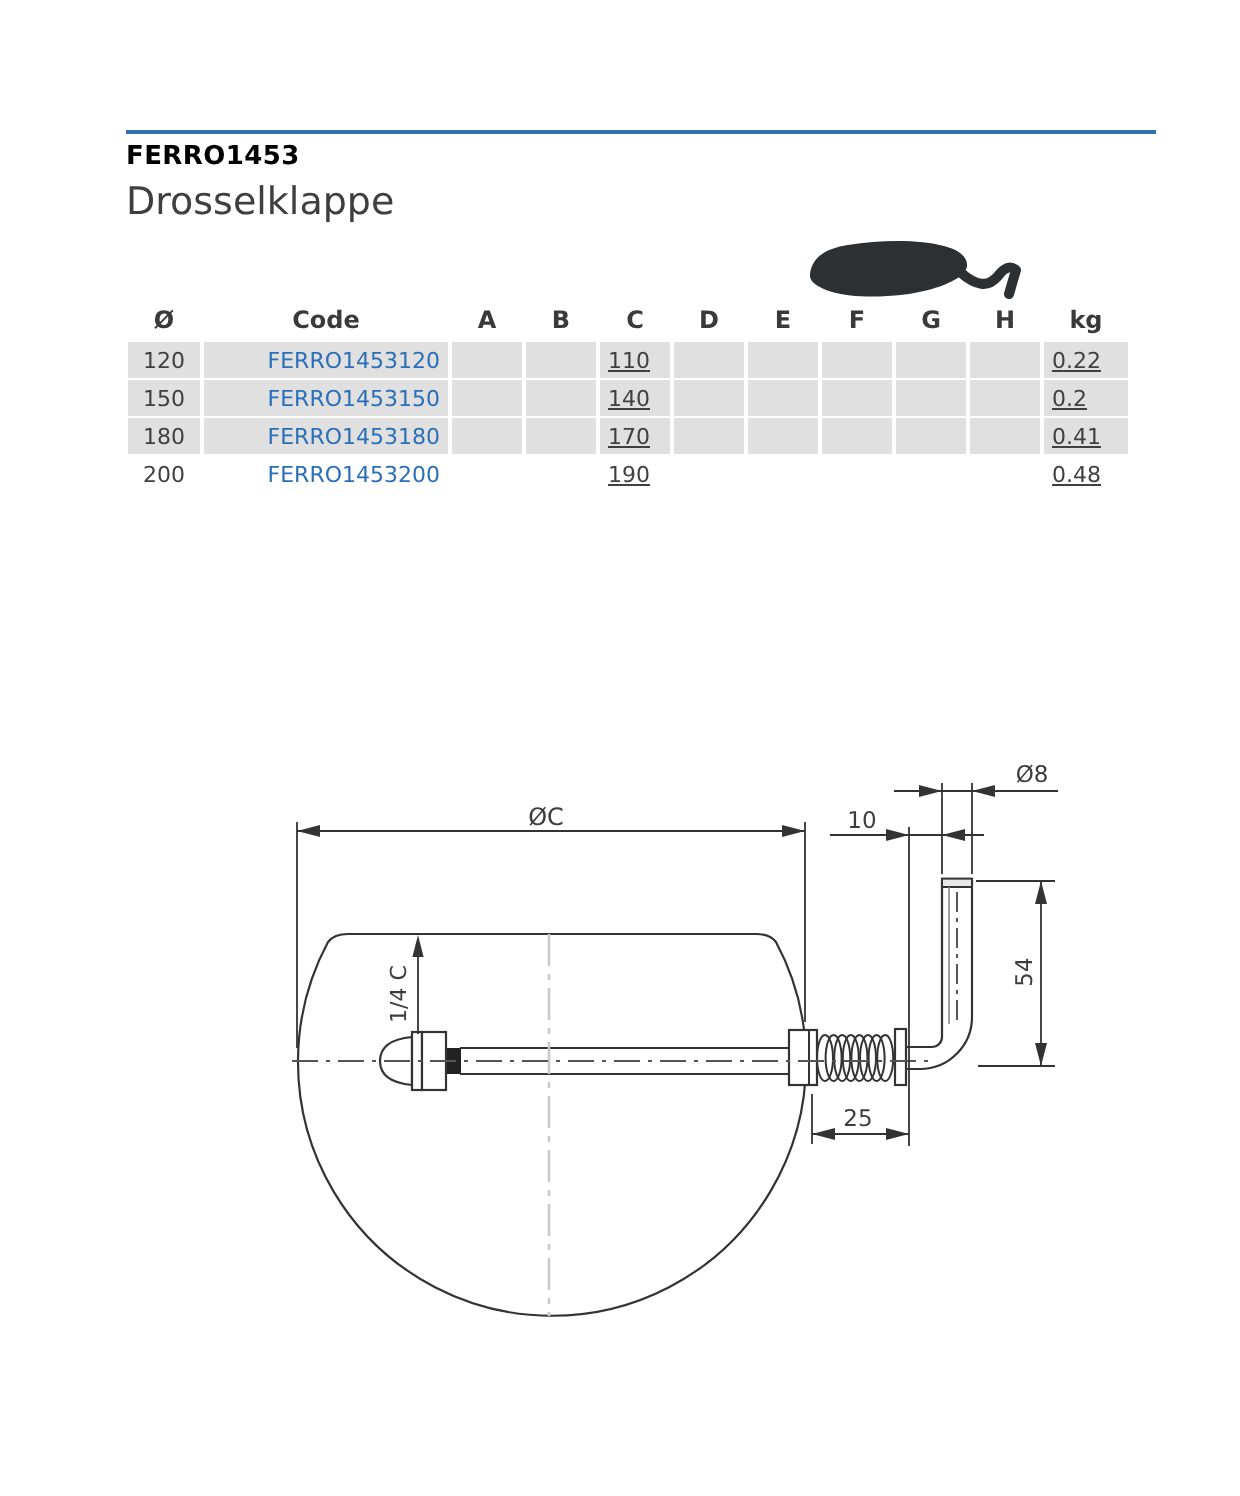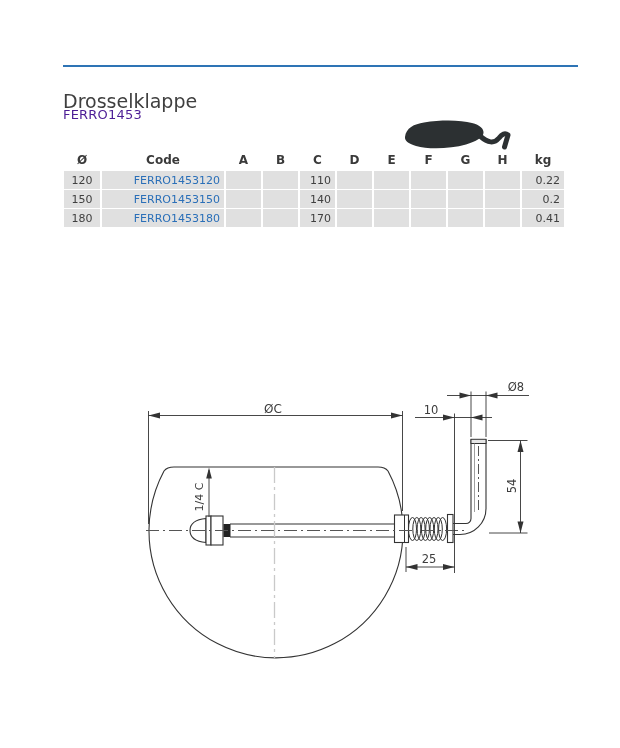--- a/index.html
+++ b/index.html
@@ -1,29 +1,29 @@
 <!DOCTYPE html>
 <html><head>
 <meta charset="utf-8">
 <style>
   html,body{margin:0;padding:0;}
   body{width:620px;height:748px;background:#ffffff;position:relative;
        font-family:"DejaVu Sans","Liberation Sans",sans-serif;overflow:hidden;}
   .abs{position:absolute;}
   .rule{left:63px;top:65px;width:515px;height:2px;background:#2e74b5;}
-  .title{left:63px;top:71px;font-size:13px;font-weight:normal;color:#4c1d95;letter-spacing:.2px;margin-top:36px;}
+  .title{left:63px;top:71px;font-size:13px;font-weight:bold;color:#000000;letter-spacing:.2px;}
   .subtitle{left:63px;top:90px;font-size:19px;color:#3f3f3f;}
   table.spec{position:absolute;left:62px;top:149px;border-collapse:separate;border-spacing:2px 1px;table-layout:fixed;}
   table.spec th{font-size:12px;font-weight:bold;color:#3a3a3a;height:20px;text-align:center;padding:0;vertical-align:middle;}
   table.spec td{font-size:11px;color:#404040;height:18px;padding:0 4px;vertical-align:middle;white-space:nowrap;overflow:hidden;}
   tr.striped td{background:#e0e0e0;}
   td.c-dia{text-align:center;}
   td.c-code{text-align:right;}
   td.c-code span{color:#2a6fb8;cursor:pointer;}
-  td.c-num{text-align:right;}
+  td.c-num{text-align:left;text-decoration:underline;}
   svg text{font-family:"DejaVu Sans","Liberation Sans",sans-serif;}
 </style>
 </head>
 <body>
 
 <div class="abs rule"></div>
 <div class="abs title">FERRO1453</div>
 <div class="abs subtitle">Drosselklappe</div>
 
 <svg class="abs" style="left:398px;top:112px" width="116" height="46" viewBox="398 112 116 46">
@@ -95,20 +95,33 @@
       <td class="c-num"></td>
       <td class="c-num"></td>
       <td class="c-num">170</td>
       <td class="c-num"></td>
       <td class="c-num"></td>
       <td class="c-num"></td>
       <td class="c-num"></td>
       <td class="c-num"></td>
       <td class="c-num">0.41</td>
     </tr>
+    <tr>
+      <td class="c-dia">200</td>
+      <td class="c-code"><span>FERRO1453200</span></td>
+      <td class="c-num"></td>
+      <td class="c-num"></td>
+      <td class="c-num">190</td>
+      <td class="c-num"></td>
+      <td class="c-num"></td>
+      <td class="c-num"></td>
+      <td class="c-num"></td>
+      <td class="c-num"></td>
+      <td class="c-num">0.48</td>
+    </tr>
   </tbody>
 </table>
 
 <svg class="abs" style="left:120px;top:370px" width="470" height="310" viewBox="120 370 470 310">
 
   <path d="M 174,467 L 378,467 Q 385,467 388,471 A 127 127 0 1 1 164,471 Q 167,467 174,467 Z" fill="none" stroke="#333" stroke-width="1.1"></path>
 
   <path d="M 206,518.5 Q 190,520 190,530.5 Q 190,541 206,542.5 Z" fill="#fff" stroke="#333" stroke-width="1.1"></path>
   <rect x="206" y="516" width="5" height="29" fill="#fff" stroke="#333" stroke-width="1.1"></rect>
   <rect x="211" y="516" width="12" height="29" fill="#fff" stroke="#333" stroke-width="1.1"></rect>

